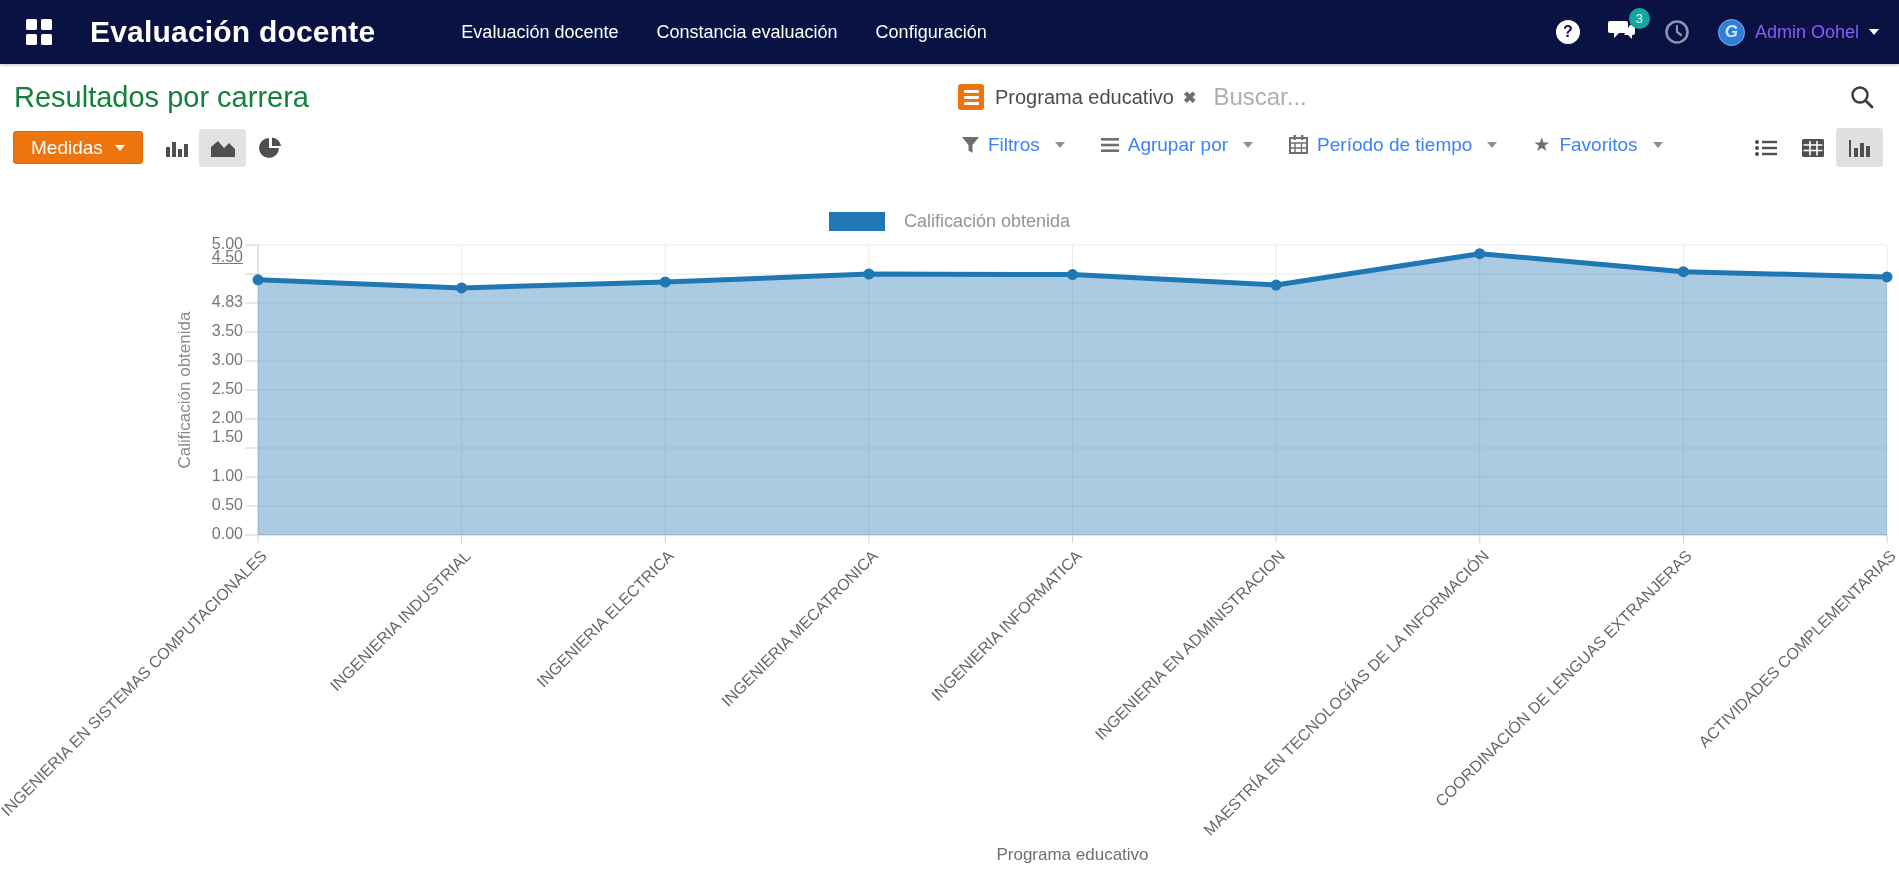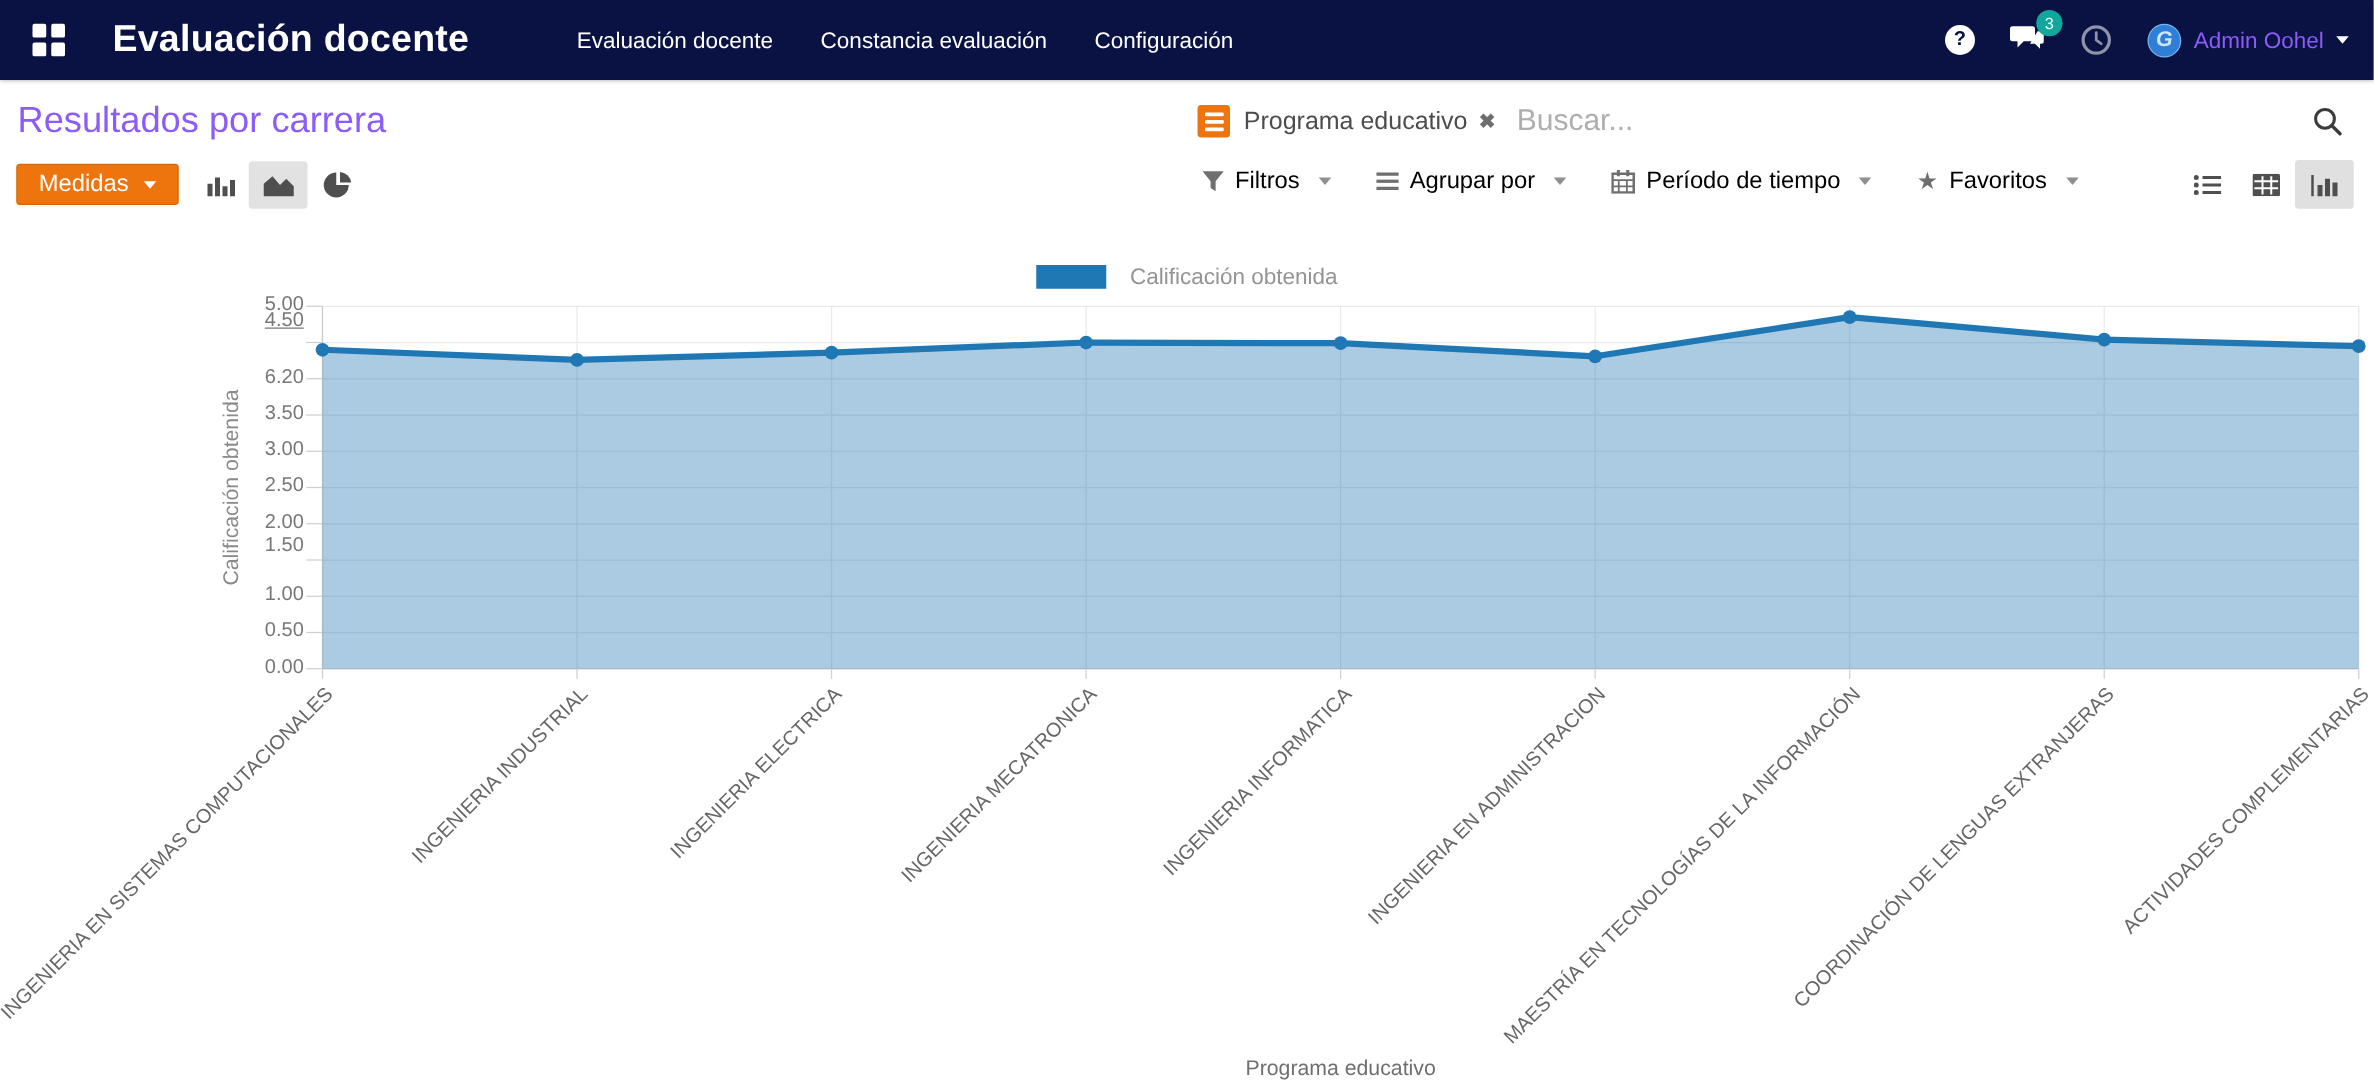--- a/index.html
+++ b/index.html
@@ -30,21 +30,21 @@
     color:#cfe6ff; font-size:17px; font-weight:700; font-style:italic;
     border:1.5px solid #79b3ef; }
   .user-name { color:#8b5cf6; font-size:18px; }
   .caret { width:0; height:0; border-left:5.5px solid transparent;
     border-right:5.5px solid transparent; border-top:6px solid currentColor; display:inline-block; }
   .caret.white { color:#fff; } .caret.gray { color:#8f8f8f; }
 
   
   .cp1 { position:absolute; left:0; top:64px; width:1899px; height:66px; background:#fff; z-index:4; }
   .cp-title { position:absolute; left:14px; top:50%; transform:translateY(-50%);
-    font-size:29px; font-weight:400; color:#8b5cf6; }
+    font-size:29px; font-weight:400; color:#15803d; }
   .searchbar { position:absolute; left:958px; top:50%; transform:translateY(-50%);
     display:flex; align-items:center; }
   .facet-icon { width:26px; height:26px; background:#ee740e; border-radius:3px;
     display:flex; flex-direction:column; justify-content:center; gap:3px; align-items:center; }
   .facet-icon i { display:block; width:15px; height:3px; background:#fff; border-radius:1px; }
   .facet-label { margin-left:11px; font-size:20px; color:#4c4c4c; }
   .facet-x { margin-left:9px; font-size:16px; color:#6e6e6e; font-weight:700; cursor:pointer; }
   .search-ph { margin-left:17px; font-size:24px; color:#aeaeae; }
   .magnifier { position:absolute; right:24px; top:50%; transform:translateY(-50%); cursor:pointer; }
 
@@ -52,21 +52,21 @@
   .cp2 { position:absolute; left:0; top:130px; width:1899px; height:58px; background:#fff; z-index:4; }
   .measures-btn { position:absolute; left:13px; top:1px; height:33px;
     background:#ee740e; border:1px solid #d96708; border-radius:3px; color:#fff;
     font-size:19px; display:flex; align-items:center; gap:12px; padding:0 17px; cursor:pointer; }
   .chart-type { position:absolute; left:152px; top:-1px; display:flex; }
   .ct-btn { width:47px; height:38px; display:flex; align-items:center; justify-content:center;
     border-radius:3px; cursor:pointer; }
   .ct-btn.active { background:#e2e2e2; }
   .filters-bar { position:absolute; left:962px; top:3px; display:flex; gap:36px; align-items:center; }
   .f-group { display:flex; align-items:center; gap:9px; cursor:pointer; }
-  .f-label { font-size:19px; color:#000000; }
+  .f-label { font-size:19px; color:#3b82f6; }
   .f-group .caret { margin-left:6px; }
   .star { color:#6f6f6f; font-size:19px; }
   .view-switcher { position:absolute; right:16px; top:-2px; display:flex; }
   .vs-btn { width:47px; height:39px; display:flex; align-items:center; justify-content:center;
     border-radius:3px; cursor:pointer; }
   .vs-btn.active { background:#e0e0e0; }
 
   
   #chart-svg { position:absolute; left:0; top:0; z-index:1; }
   .legend { position:absolute; top:211px; left:0; width:1899px; display:flex;
@@ -140,21 +140,21 @@
   </svg>
 <div id="tick-layer">
     <div class="ytick" style="top: 525px;">0.00</div>
     <div class="ytick" style="top: 496px;">0.50</div>
     <div class="ytick" style="top: 467px;">1.00</div>
     <div class="ytick" style="top: 428px;">1.50</div>
     <div class="ytick" style="top: 409px;">2.00</div>
     <div class="ytick" style="top: 380px;">2.50</div>
     <div class="ytick" style="top: 351px;">3.00</div>
     <div class="ytick" style="top: 322px;">3.50</div>
-    <div class="ytick" style="top: 293px;">6.20</div>
+    <div class="ytick" style="top: 293px;">4.83</div>
     <div class="ytick" style="top: 248px; text-decoration: underline;">4.50</div>
     <div class="ytick" style="top: 235px;">5.00</div>
     <div class="xtick" style="left: -172px; top: 547px;">INGENIERIA EN SISTEMAS COMPUTACIONALES</div>
     <div class="xtick" style="left: 31.625px; top: 547px;">INGENIERIA INDUSTRIAL</div>
     <div class="xtick" style="left: 235.25px; top: 547px;">INGENIERIA ELECTRICA</div>
     <div class="xtick" style="left: 438.875px; top: 547px;">INGENIERIA MECATRONICA</div>
     <div class="xtick" style="left: 642.5px; top: 547px;">INGENIERIA INFORMATICA</div>
     <div class="xtick" style="left: 846.125px; top: 547px;">INGENIERIA EN ADMINISTRACION</div>
     <div class="xtick" style="left: 1049.75px; top: 547px;">MAESTRÍA EN TECNOLOGÍAS DE LA INFORMACIÓN</div>
     <div class="xtick" style="left: 1253.38px; top: 547px;">COORDINACIÓN DE LENGUAS EXTRANJERAS</div>

